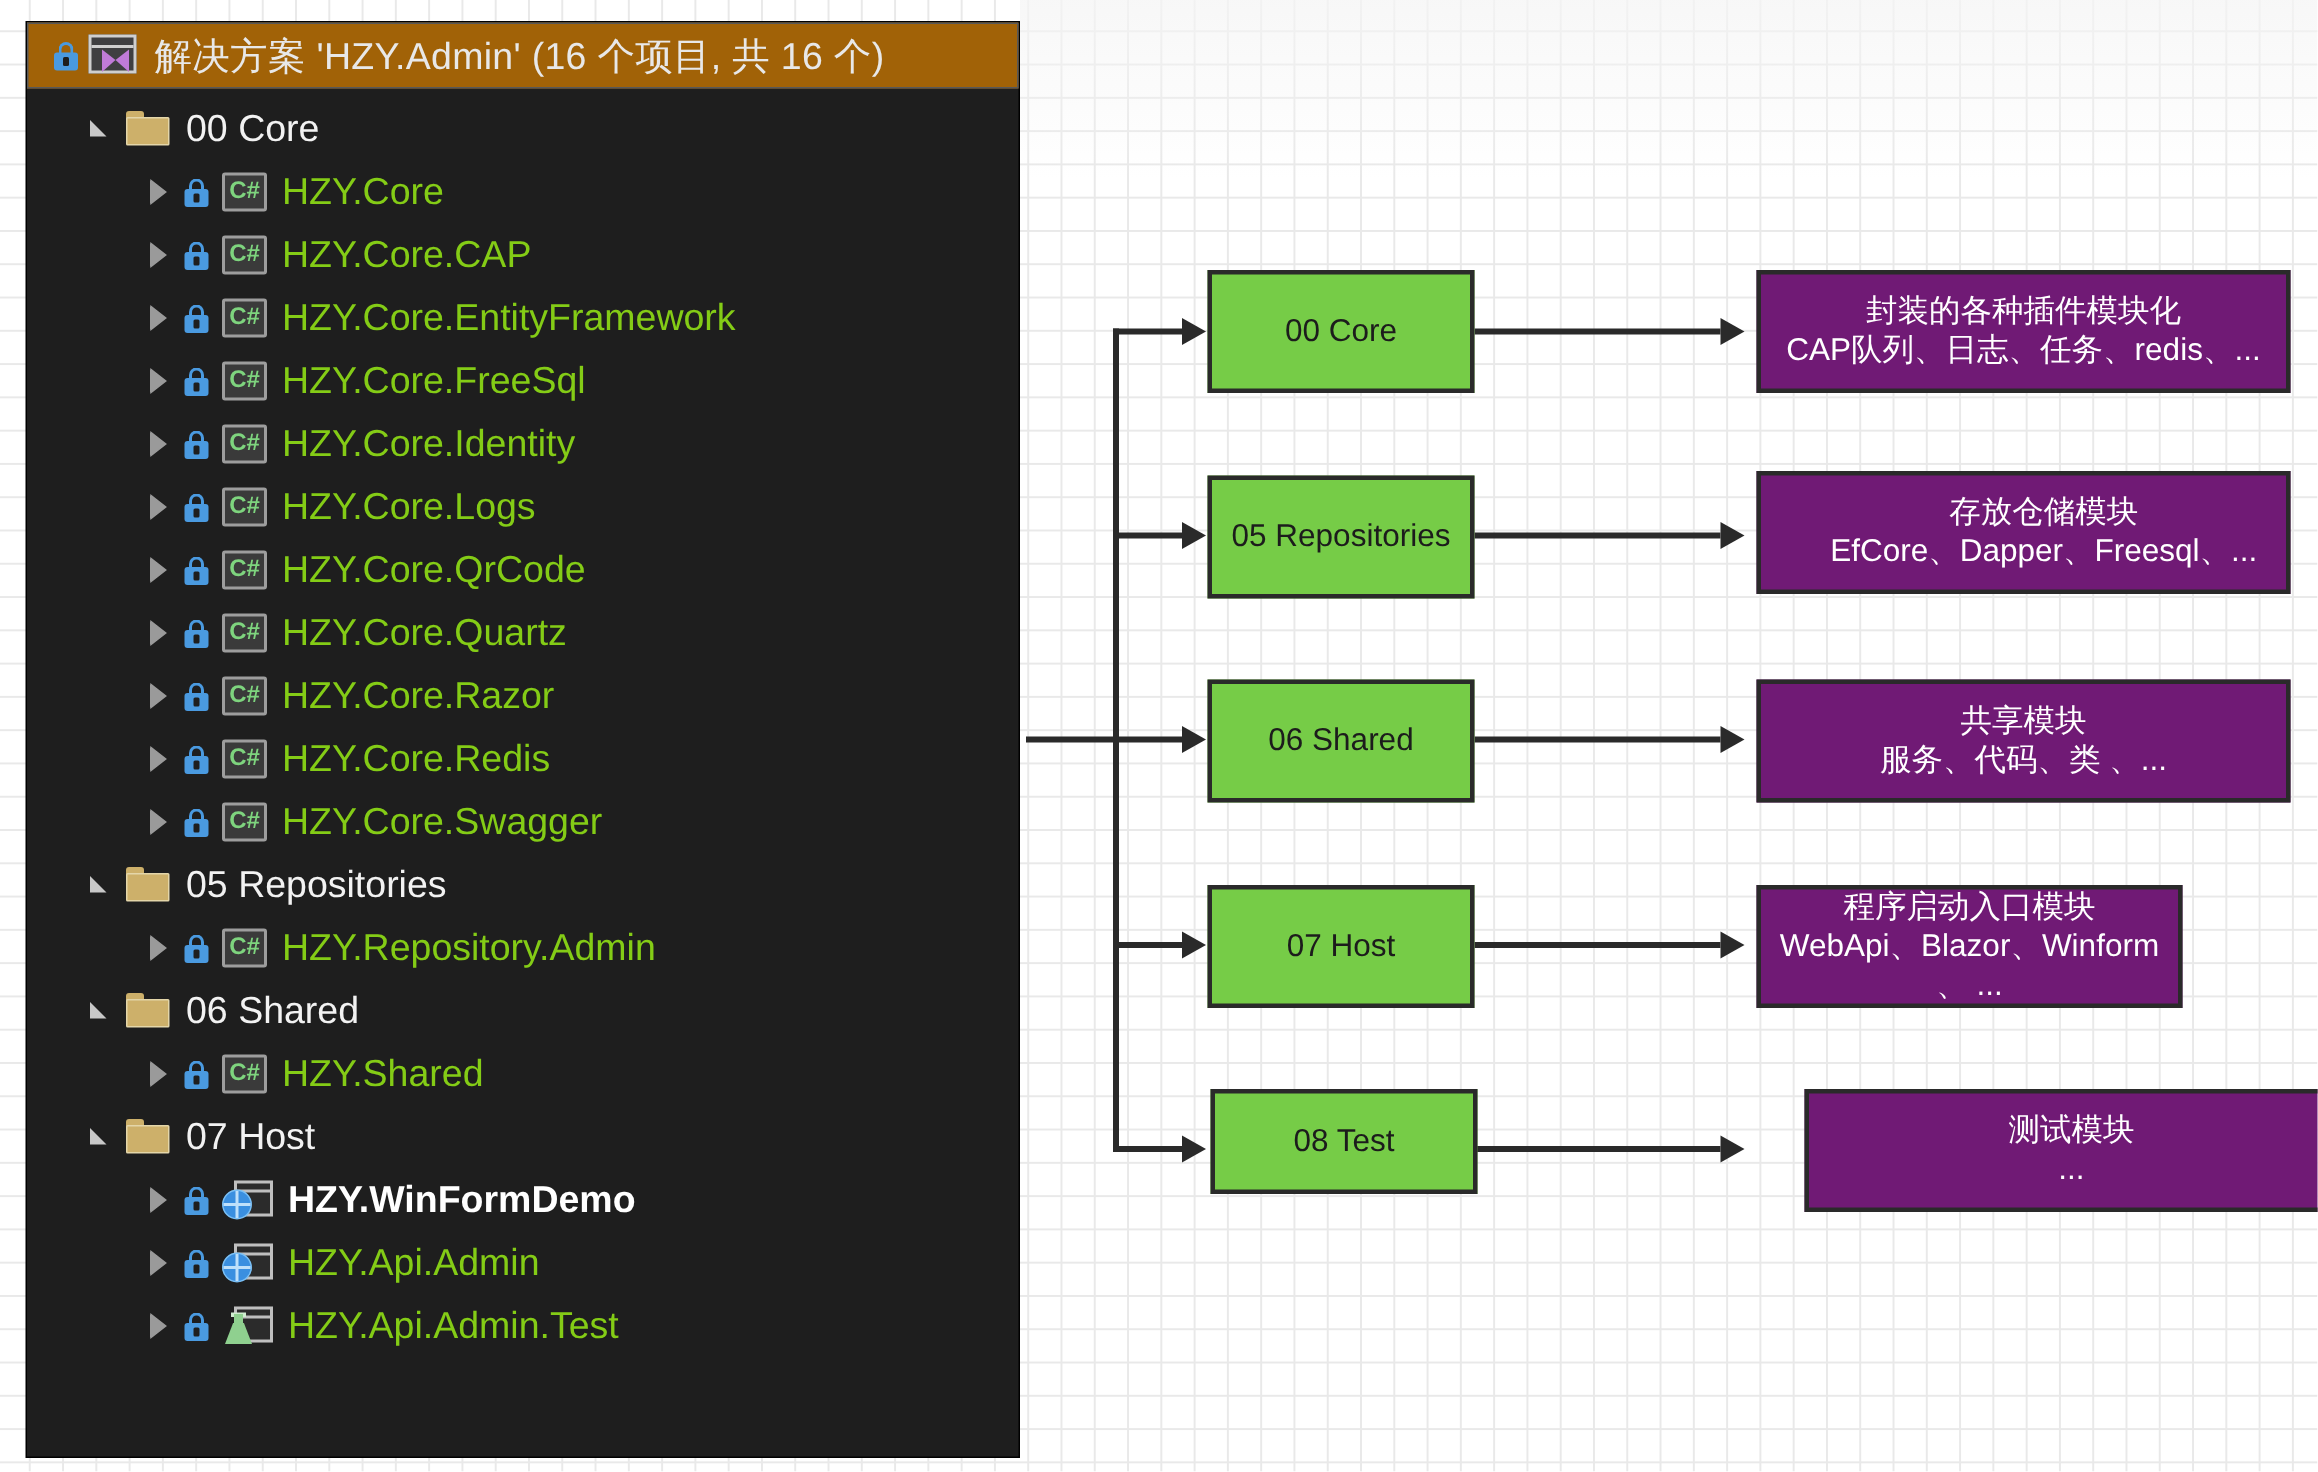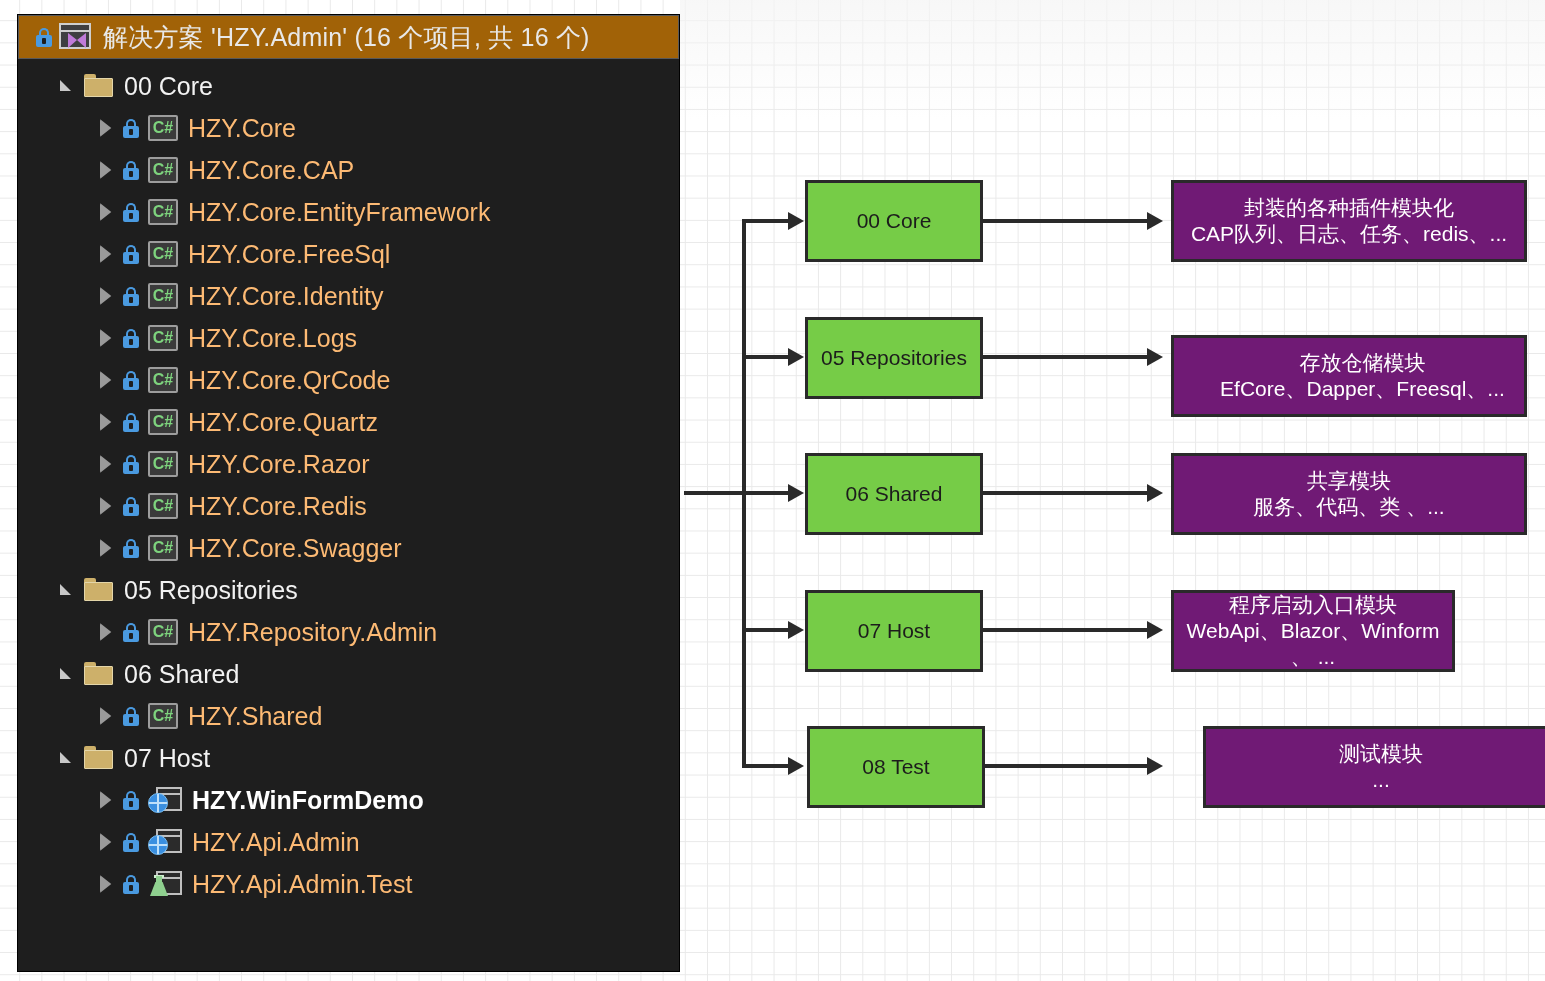--- a/index.html
+++ b/index.html
@@ -42,21 +42,21 @@
   #explorer-header .hdr-lock{margin-left:16px;}
   #explorer-header .hdr-sln{margin-left:6px;}
   #explorer-header .hdr-text{
     margin-left:10px;color:#e8e8e8;font-size:25px;letter-spacing:.2px;white-space:nowrap;
   }
   #tree{position:absolute;left:0;top:50px;width:100%;}
 
   .node{
     display:flex;align-items:center;height:42px;white-space:nowrap;
   }
-  .node .label{font-size:25px;color:#fdba74;margin-left:10px;}
+  .node .label{font-size:25px;color:#84cc16;margin-left:10px;}
   .node.folder .label{color:#f2f2f2;}
   .node.bold .label{color:#ffffff;font-weight:bold;}
   .depth1{padding-left:40px;}
   .depth2{padding-left:78px;}
 
   
   .tri-open,.tri-closed{width:18px;height:18px;flex:0 0 18px;position:relative;}
   .tri-open::before{
     content:"";position:absolute;left:2px;top:3px;
     border-left:11px solid #c8c8c8;border-top:11px solid transparent;
@@ -160,21 +160,21 @@
     <div class="l2">CAP队列、日志、任务、redis、...</div>
   </div>
 
   <div class="line" style="left:742px;top:355px;width:50px;height:4px;"></div>
   <div class="arrow" style="left:788px;top:348px;"></div>
   <div class="line" style="left:983px;top:355px;width:164px;height:4px;"></div>
   <div class="arrow" style="left:1147px;top:348px;"></div>
   <div class="dbox green" style="left:805px;top:317px;width:178px;height:82px;">
     <div class="l1">05 Repositories</div>
   </div>
-  <div class="dbox blue" style="left:1171px;top:335px;width:356px;height:82px;padding-left:27px;">
+  <div class="dbox blue" style="left:1171px;top:314px;width:356px;height:82px;padding-left:27px;">
     <div class="l1">存放仓储模块</div>
     <div class="l2">EfCore、Dapper、Freesql、...</div>
   </div>
 
   <div class="line" style="left:742px;top:491px;width:50px;height:4px;"></div>
   <div class="arrow" style="left:788px;top:484px;"></div>
   <div class="line" style="left:983px;top:491px;width:164px;height:4px;"></div>
   <div class="arrow" style="left:1147px;top:484px;"></div>
   <div class="dbox green" style="left:805px;top:453px;width:178px;height:82px;">
     <div class="l1">06 Shared</div>
@@ -193,21 +193,21 @@
   </div>
   <div class="dbox blue" style="left:1171px;top:590px;width:284px;height:82px;">
     <div class="l1">程序启动入口模块</div>
     <div class="l2">WebApi、Blazor、Winform 、 ...</div>
   </div>
 
   <div class="line" style="left:742px;top:764px;width:50px;height:4px;"></div>
   <div class="arrow" style="left:788px;top:757px;"></div>
   <div class="line" style="left:984px;top:764px;width:163px;height:4px;"></div>
   <div class="arrow" style="left:1147px;top:757px;"></div>
-  <div class="dbox green" style="left:807px;top:726px;width:178px;height:82px;">
+  <div class="dbox green" style="left:807px;top:726px;width:178px;height:70px;">
     <div class="l1">08 Test</div>
   </div>
   <div class="dbox blue" style="left:1171px;top:726px;width:356px;height:82px;margin-left:32px;">
     <div class="l1">测试模块</div>
     <div class="l2">...</div>
   </div>
 </div>
 
 <div id="explorer">
 

